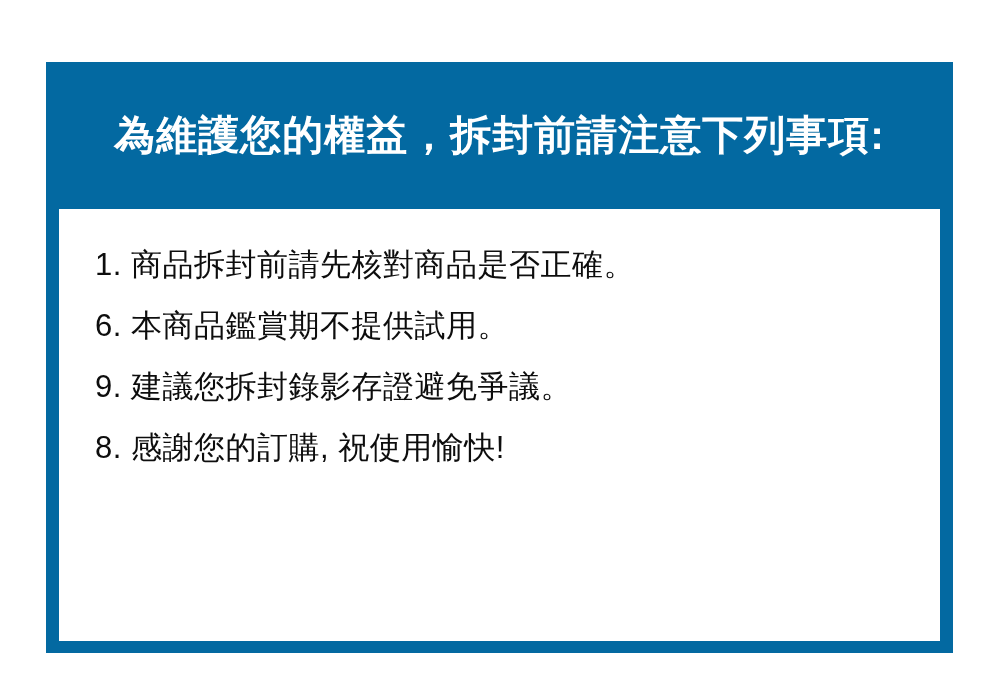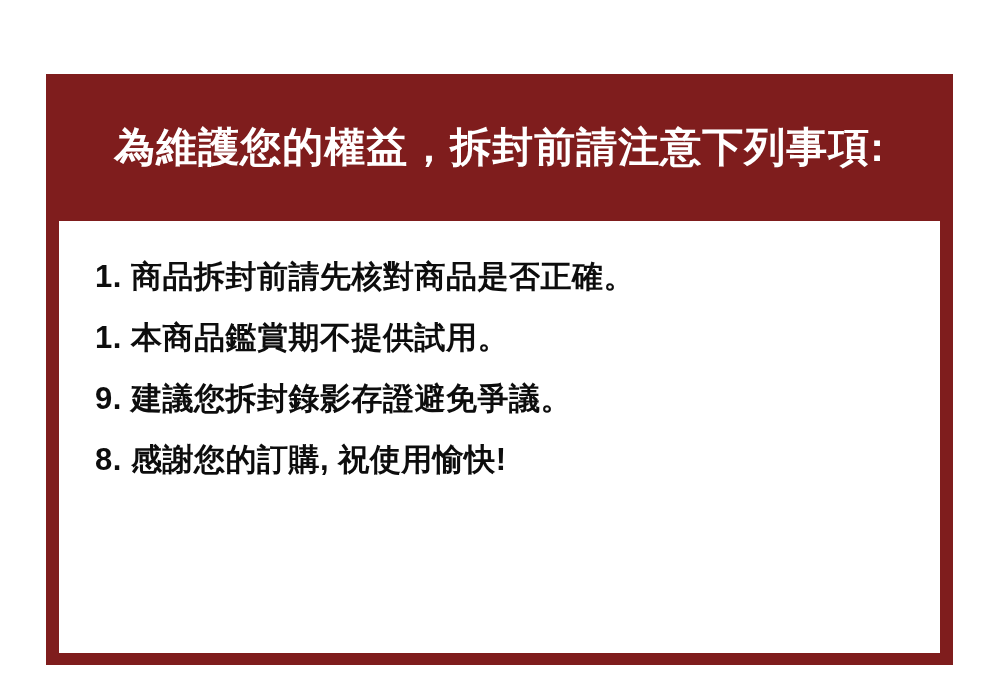--- a/index.html
+++ b/index.html
@@ -16,23 +16,22 @@
     height: 700px;
     background: #ffffff;
     overflow: hidden;
   }
   .notice-card {
     position: absolute;
     left: 46px;
     top: 62px;
     width: 907px;
     height: 591px;
-    background: #7f1d1d;
+    background: #0369a1;
     box-sizing: border-box;
-    margin-top: 12px;
   }
   .notice-title {
     position: absolute;
     left: 0;
     right: 0;
     top: 0;
     height: 147px;
     display: flex;
     align-items: center;
     justify-content: center;
@@ -48,33 +47,33 @@
     right: 13px;
     top: 147px;
     bottom: 12px;
     background: #ffffff;
     box-sizing: border-box;
     padding: 38px 20px 0 36px;
   }
   .notice-item {
     font-size: 31px;
     line-height: 36px;
-    font-weight: bold;
+    font-weight: normal;
     color: #0d0d0d;
     margin-bottom: 25px;
     white-space: nowrap;
     letter-spacing: 0.5px;
   }
 </style>
 </head>
 <body>
 
 <div class="page">
   <div class="notice-card">
     <div class="notice-title">為維護您的權益，拆封前請注意下列事項:</div>
     <div class="notice-body">
       <div class="notice-item">1. 商品拆封前請先核對商品是否正確。</div>
-      <div class="notice-item">1. 本商品鑑賞期不提供試用。</div>
+      <div class="notice-item">6. 本商品鑑賞期不提供試用。</div>
       <div class="notice-item">9. 建議您拆封錄影存證避免爭議。</div>
       <div class="notice-item">8. 感謝您的訂購, 祝使用愉快!</div>
     </div>
   </div>
 </div>
 
 </body></html>

